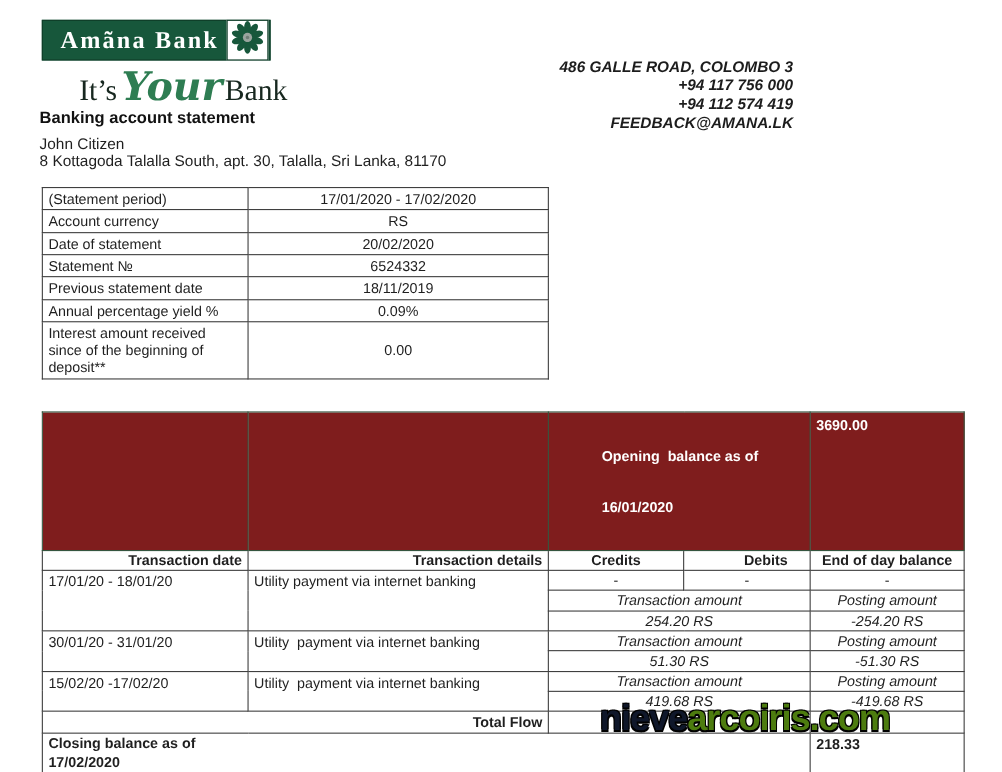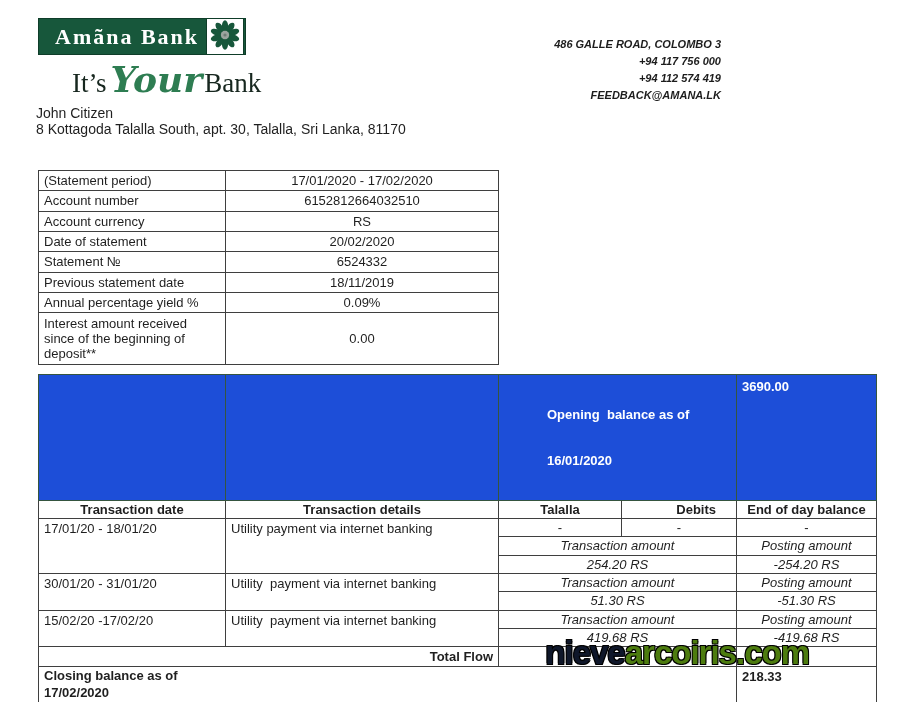--- a/index.html
+++ b/index.html
@@ -43,24 +43,24 @@
     font-size: 27px; color: #17271f;
     white-space: nowrap;
   }
   .tagline .script {
     font-family: "DejaVu Serif", serif;
     font-style: italic; font-weight: bold;
     color: #2e7d52; font-size: 36px;
     margin: 0 2px 0 4px;
   }
   .contact {
-    position: absolute; top: 36px; right: 121px;
+    position: absolute; top: 52px; right: 121px;
     text-align: right;
     font-weight: bold; font-style: italic;
-    font-size: 11px; line-height: 17px;
+    font-size: 14px; line-height: 17px;
     color: #1c1c1c;
   }
 
   .title-block { position: absolute; left: 36px; top: 99px; }
   .doc-title { font-weight: bold; font-size: 15px; color: #111; }
   .customer-name { font-size: 14px; margin-top: 6px; }
   .customer-address { font-size: 14px; margin-top: 0; }
 
   
   table { border-collapse: collapse; table-layout: fixed; }
@@ -74,27 +74,27 @@
   .info-table td.lbl { text-align: left; }
   .info-table td.val { text-align: center; }
   .info-table tr.tall td { height: 52px; }
 
   .txn-table {
     position: absolute; left: 38px; top: 374px;
     width: 838px;
   }
   .txn-table td { border: 1px solid #3f3f3f; padding: 1px 5px; }
   .txn-table .green-row td {
-    background: #1d4ed8; color: #ffffff; font-weight: bold;
+    background: #7f1d1d; color: #ffffff; font-weight: bold;
     border-color: #35553f; height: 34px;
   }
   .green-label { padding-left: 48px !important; vertical-align: middle; white-space: pre-wrap; }
   .green-value { vertical-align: top; padding-top: 4px !important; }
   .head-row td { font-weight: bold; height: 18px; }
-  .c-left { text-align: center; }
+  .c-left { text-align: right; }
   .c-center { text-align: center; }
   .c-right { text-align: right; }
   .debits-head { padding-right: 20px !important; }
   .top { vertical-align: top; padding-top: 2px !important; }
   .ital { font-style: italic; }
   .prewrap { white-space: pre-wrap; }
   .txn-table td.rowcell { height: 17px; }
   .total-row td { height: 20px; font-weight: bold; }
   .closing-row td { height: 33px; font-weight: bold; }
   .closing-label { text-align: left; padding-right: 6px !important; line-height: 1.25; }
@@ -146,37 +146,34 @@
   </div>
 
   <div class="contact">
     <div>486 GALLE ROAD, COLOMBO 3</div>
     <div>+94 117 756 000</div>
     <div>+94 112 574 419</div>
     <div>FEEDBACK@AMANA.LK</div>
   </div>
 
   <div class="title-block">
+    <div class="doc-title">Banking account statement</div>
     <div class="customer-name">John Citizen</div>
     <div class="customer-address">8 Kottagoda Talalla South, apt. 30, Talalla, Sri Lanka, 81170</div>
   </div>
 
   <table class="info-table">
     <colgroup>
         <col style="width:187px">
         <col style="width:273px">
       </colgroup>
     <tbody>
       <tr>
         <td class="lbl">(Statement period)</td>
         <td class="val">17/01/2020 - 17/02/2020</td>
-      </tr>
-      <tr>
-        <td class="lbl">Account number</td>
-        <td class="val">6152812664032510</td>
       </tr>
       <tr>
         <td class="lbl">Account currency</td>
         <td class="val">RS</td>
       </tr>
       <tr>
         <td class="lbl">Date of statement</td>
         <td class="val">20/02/2020</td>
       </tr>
       <tr>
@@ -214,21 +211,21 @@
         <td colspan="2" class="green-label prewrap">
           <div>Opening  balance as of</div>
           <div>16/01/2020</div>
         </td>
         <td class="green-value">3690.00</td>
       </tr>
 
       <tr class="head-row">
         <td class="c-left">Transaction date</td>
         <td class="c-left">Transaction details</td>
-        <td class="c-center">Talalla</td>
+        <td class="c-center">Credits</td>
         <td class="c-right debits-head">Debits</td>
         <td class="c-center">End of day balance</td>
       </tr>
 
       <tr>
         <td rowspan="3" class="top">17/01/20 - 18/01/20</td>
         <td rowspan="3" class="top prewrap">Utility payment via internet banking</td>
         <td class="c-center rowcell">-</td>
         <td class="c-center rowcell">-</td>
         <td class="c-center rowcell">-</td>

